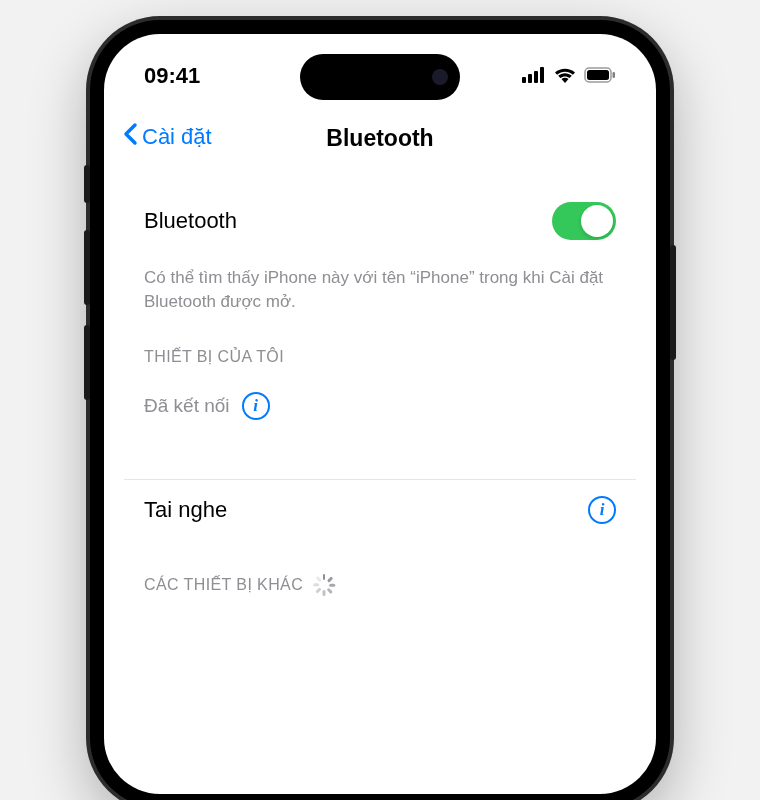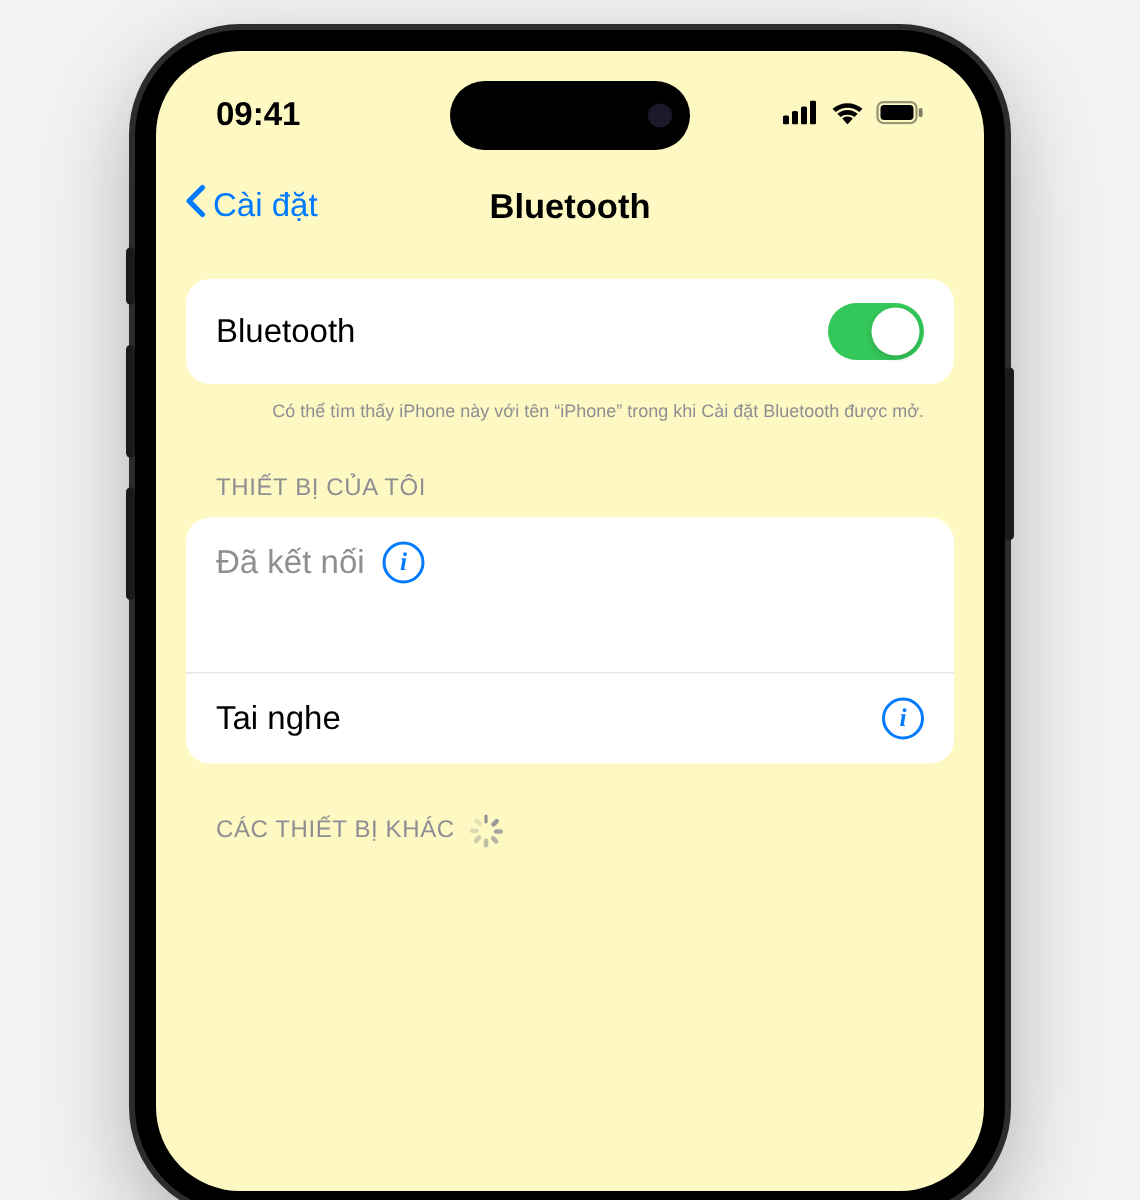--- a/index.html
+++ b/index.html
@@ -26,21 +26,21 @@
       position: absolute;
       background: #1a1a1a;
       border-radius: 3px;
     }
     .btn-left-1 { left: -6px; top: 145px; width: 6px; height: 38px; }
     .btn-left-2 { left: -6px; top: 210px; width: 6px; height: 75px; }
     .btn-left-3 { left: -6px; top: 305px; width: 6px; height: 75px; }
     .btn-right  { right: -6px; top: 225px; width: 6px; height: 115px; }
 
     .screen {
-      background: #fef9c3;
+      background: #ffffff;
       border-radius: 56px;
       overflow: hidden;
       height: 760px;
       position: relative;
     }
     .dynamic-island {
       position: absolute;
       top: 20px;
       left: 50%;
       transform: translateX(-50%);
@@ -70,21 +70,21 @@
       font-size: 22px;
     }
     .status-right {
       display: flex;
       align-items: center;
       gap: 8px;
     }
     
     .nav-bar {
       display: flex;
-      align-items: center;
+      align-items: flex-end;
       padding: 28px 18px 14px;
       position: relative;
     }
     .back-btn {
       display: flex;
       align-items: center;
       color: #007aff;
       font-size: 22px;
       gap: 4px;
     }
@@ -105,46 +105,45 @@
     .row {
       display: flex;
       align-items: center;
       justify-content: space-between;
       padding: 16px 20px;
       min-height: 56px;
     }
     .row + .row { border-top: 1px solid #e5e5ea; margin-top: 43px; }
     .row-label { font-size: 22px; color: #000; }
     .right-side { display: flex; align-items: center; gap: 12px; }
-    .status-text { font-size: 22px; color: #8e8e93; }
+    .status-text { font-size: 19px; color: #8e8e93; }
     
     .toggle {
       width: 64px;
       height: 38px;
       background: #34c759;
       border-radius: 20px;
       position: relative;
     }
     .toggle-knob {
       position: absolute;
       top: 3px;
       right: 3px;
       width: 32px;
       height: 32px;
       background: #fff;
       border-radius: 50%;
       box-shadow: 0 2px 4px rgba(0,0,0,0.15);
     }
     
     .footer-text {
-      font-size: 12px;
+      font-size: 17px;
       color: #8e8e93;
       padding: 10px 20px 0;
       line-height: 1.4;
-      text-align: right;
     }
     .section-header {
       font-size: 16px;
       color: #8e8e93;
       padding: 34px 20px 10px;
       text-transform: uppercase;
       letter-spacing: 0.4px;
       display: flex;
       align-items: center;
       gap: 10px;

